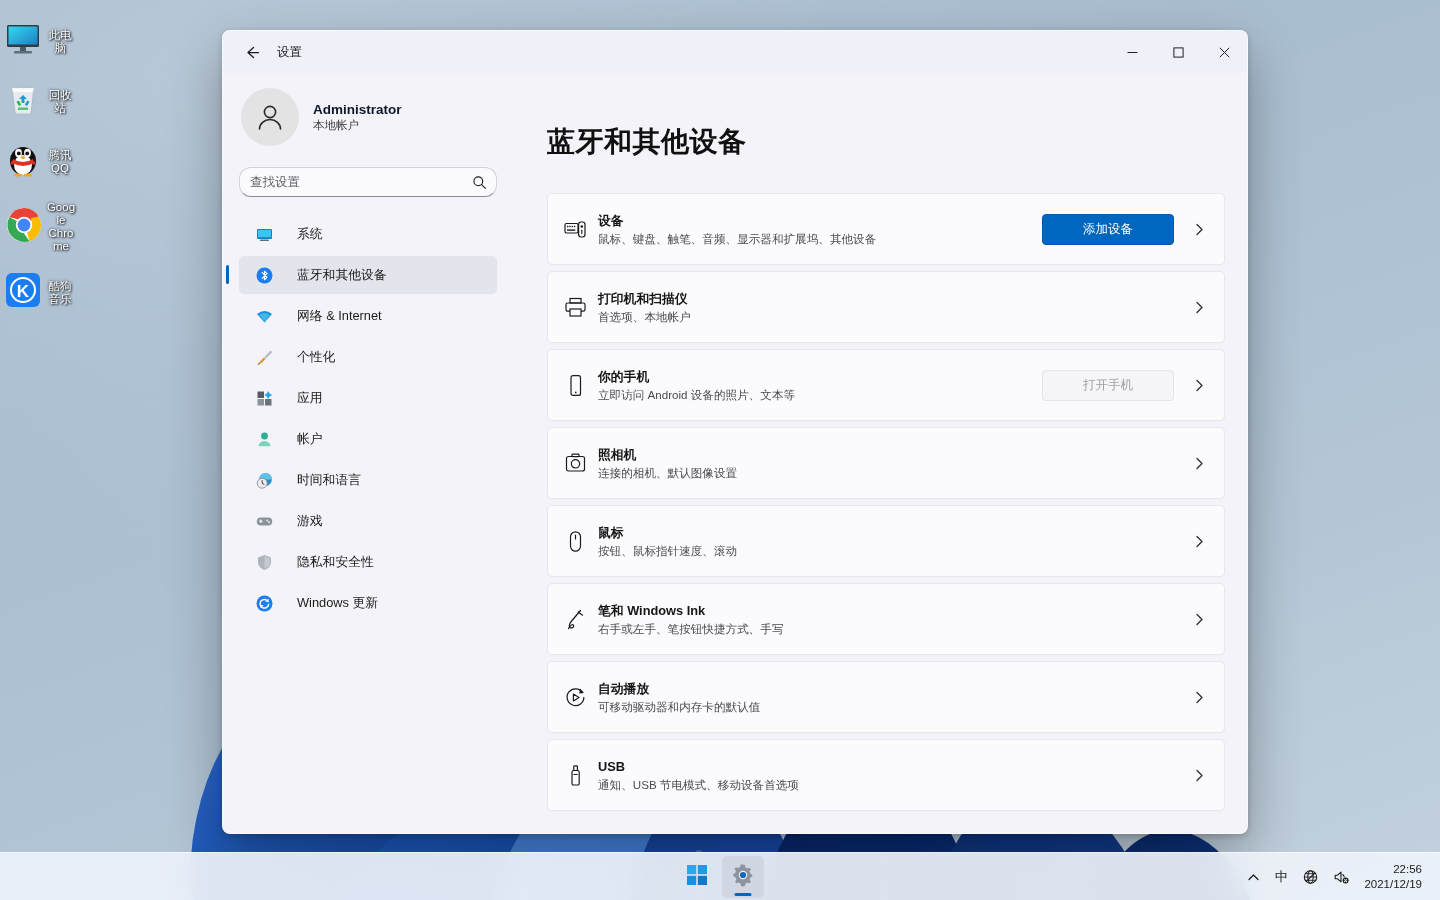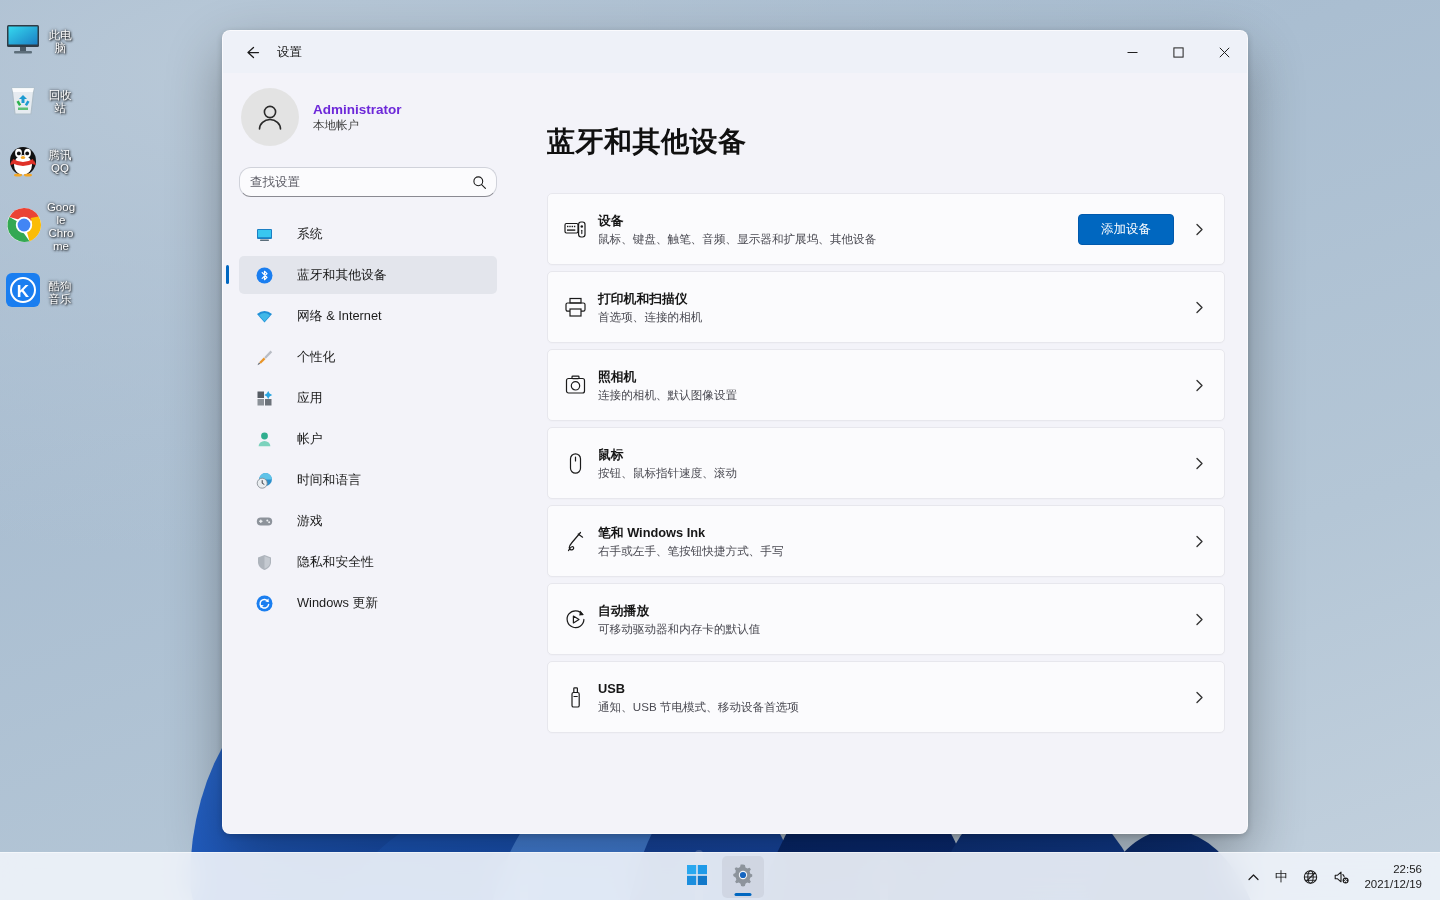--- a/index.html
+++ b/index.html
@@ -78,21 +78,21 @@
 
   #winbody { display:flex; height:762px; }
 
   
   #sidebar { width:286px; padding:0 12px 0 16px; flex:none; }
   #profile { display:flex; align-items:center; gap:14px; margin:10px 0 0 2px; height:68px; }
   #avatar {
     width:58px; height:58px; border-radius:50%; background:#e3e3e3;
     display:flex; align-items:center; justify-content:center; flex:none;
   }
-  #pname { font-size:13.5px; font-weight:bold; color:#6d28d9; line-height:17px; }
+  #pname { font-size:13.5px; font-weight:bold; color:#0f172a; line-height:17px; }
   #pacct { font-size:11.5px; color:#3c3c3c; line-height:15px; }
 
   #searchWrap {
     margin-top:16px; height:30px; position:relative;
     background:#fbfbfd; border:1px solid #d0d2da; border-bottom:1px solid #8a8a92;
     border-radius:12px; display:flex; align-items:center;
   }
   #searchInput {
     border:0; outline:0; background:transparent; flex:1;
     font-family:inherit; font-size:12.5px; color:#1b1b1b; padding:0 28px 0 10px;
@@ -129,21 +129,21 @@
     margin-bottom:6px;
     cursor:pointer;
     box-shadow:0 1px 1px rgba(0,0,0,.016);
   }
   .card.tall { height:72px; }
   .cicon { width:34px; flex:none; display:flex; align-items:center; justify-content:flex-start; color:#1b1b1b; }
   .ctext { flex:1; min-width:0; }
   .ctitle { font-size:12.8px; font-weight:bold; color:#161616; line-height:17px; }
   .cdesc { font-size:11.6px; color:#4a4a52; line-height:16px; margin-top:2px; }
   .cbtn {
-    height:31px; padding:0 22px; border-radius:4px; border:1px solid #0059ad;
+    height:31px; padding:0 40px; border-radius:4px; border:1px solid #0059ad;
     background:#0067c0; color:#fff; font-size:12.5px; font-family:inherit;
     cursor:pointer; margin-right:14px; white-space:nowrap;
   }
   .cbtn.disabled {
     background:#f5f5f7; color:#a0a0a8; border:1px solid #e3e3e8; cursor:default;
   }
   .chev { width:22px; flex:none; display:flex; align-items:center; justify-content:center; color:#333; }
 
   
   #taskbar {
@@ -488,29 +488,47 @@
         <div class="card tall">
           <span class="cicon">
             <svg width="23" height="23" viewBox="0 0 23 23">
               <rect x="6" y="2.5" width="11" height="4.5" fill="none" stroke="currentColor" stroke-width="1.2"></rect>
               <rect x="2" y="7" width="19" height="8.2" rx="1.6" fill="none" stroke="currentColor" stroke-width="1.2"></rect>
               <rect x="6" y="13" width="11" height="7" fill="#fbfbfd" stroke="currentColor" stroke-width="1.2"></rect>
             </svg>
           </span>
           <div class="ctext">
             <div class="ctitle">打印机和扫描仪</div>
-            <div class="cdesc">首选项、连接的相机</div>
-          </div>
-          <span class="chev">
-            <svg width="13" height="13" viewBox="0 0 13 13">
-                <path d="M4 1.5 L9 6.5 L4 11.5" fill="none" stroke="currentColor" stroke-width="1.35" stroke-linecap="round" stroke-linejoin="round"></path>
-              </svg>
-          </span>
-        </div>
-
+            <div class="cdesc">首选项、本地帐户</div>
+          </div>
+          <span class="chev">
+            <svg width="13" height="13" viewBox="0 0 13 13">
+                <path d="M4 1.5 L9 6.5 L4 11.5" fill="none" stroke="currentColor" stroke-width="1.35" stroke-linecap="round" stroke-linejoin="round"></path>
+              </svg>
+          </span>
+        </div>
+
+        <div class="card tall">
+          <span class="cicon">
+            <svg width="23" height="23" viewBox="0 0 23 23">
+              <rect x="7" y="1.6" width="9.5" height="19.8" rx="2" fill="none" stroke="currentColor" stroke-width="1.2"></rect>
+              <circle cx="11.75" cy="18.4" r=".85" fill="currentColor"></circle>
+            </svg>
+          </span>
+          <div class="ctext">
+            <div class="ctitle">你的手机</div>
+            <div class="cdesc">立即访问 Android 设备的照片、文本等</div>
+          </div>
+          <button class="cbtn disabled">打开手机</button>
+          <span class="chev">
+            <svg width="13" height="13" viewBox="0 0 13 13">
+                <path d="M4 1.5 L9 6.5 L4 11.5" fill="none" stroke="currentColor" stroke-width="1.35" stroke-linecap="round" stroke-linejoin="round"></path>
+              </svg>
+          </span>
+        </div>
 
         <div class="card tall">
           <span class="cicon">
             <svg width="23" height="23" viewBox="0 0 23 23">
               <rect x="2.5" y="4.5" width="18" height="14.5" rx="2" fill="none" stroke="currentColor" stroke-width="1.2"></rect>
               <circle cx="11.5" cy="11.8" r="4.2" fill="none" stroke="currentColor" stroke-width="1.2"></circle>
               <rect x="8" y="2.2" width="7" height="2.4" rx=".8" fill="none" stroke="currentColor" stroke-width="1.2"></rect>
             </svg>
           </span>
           <div class="ctext">

